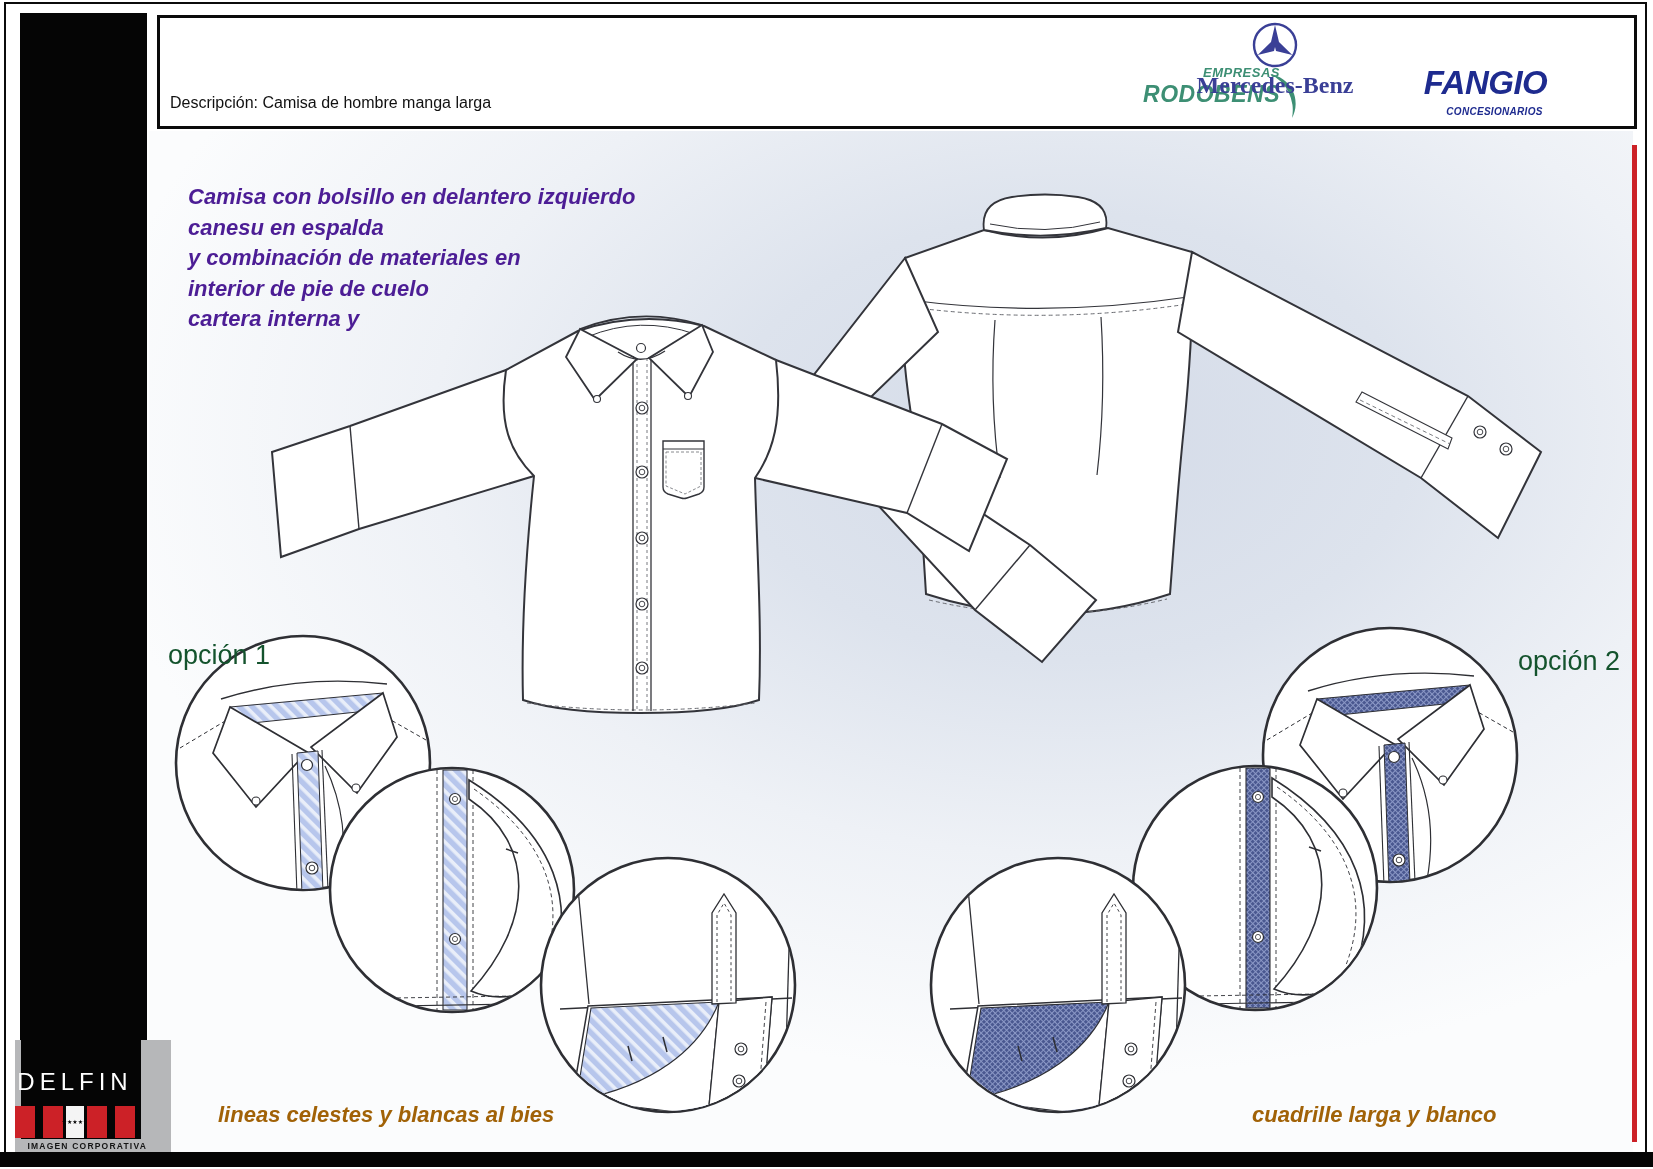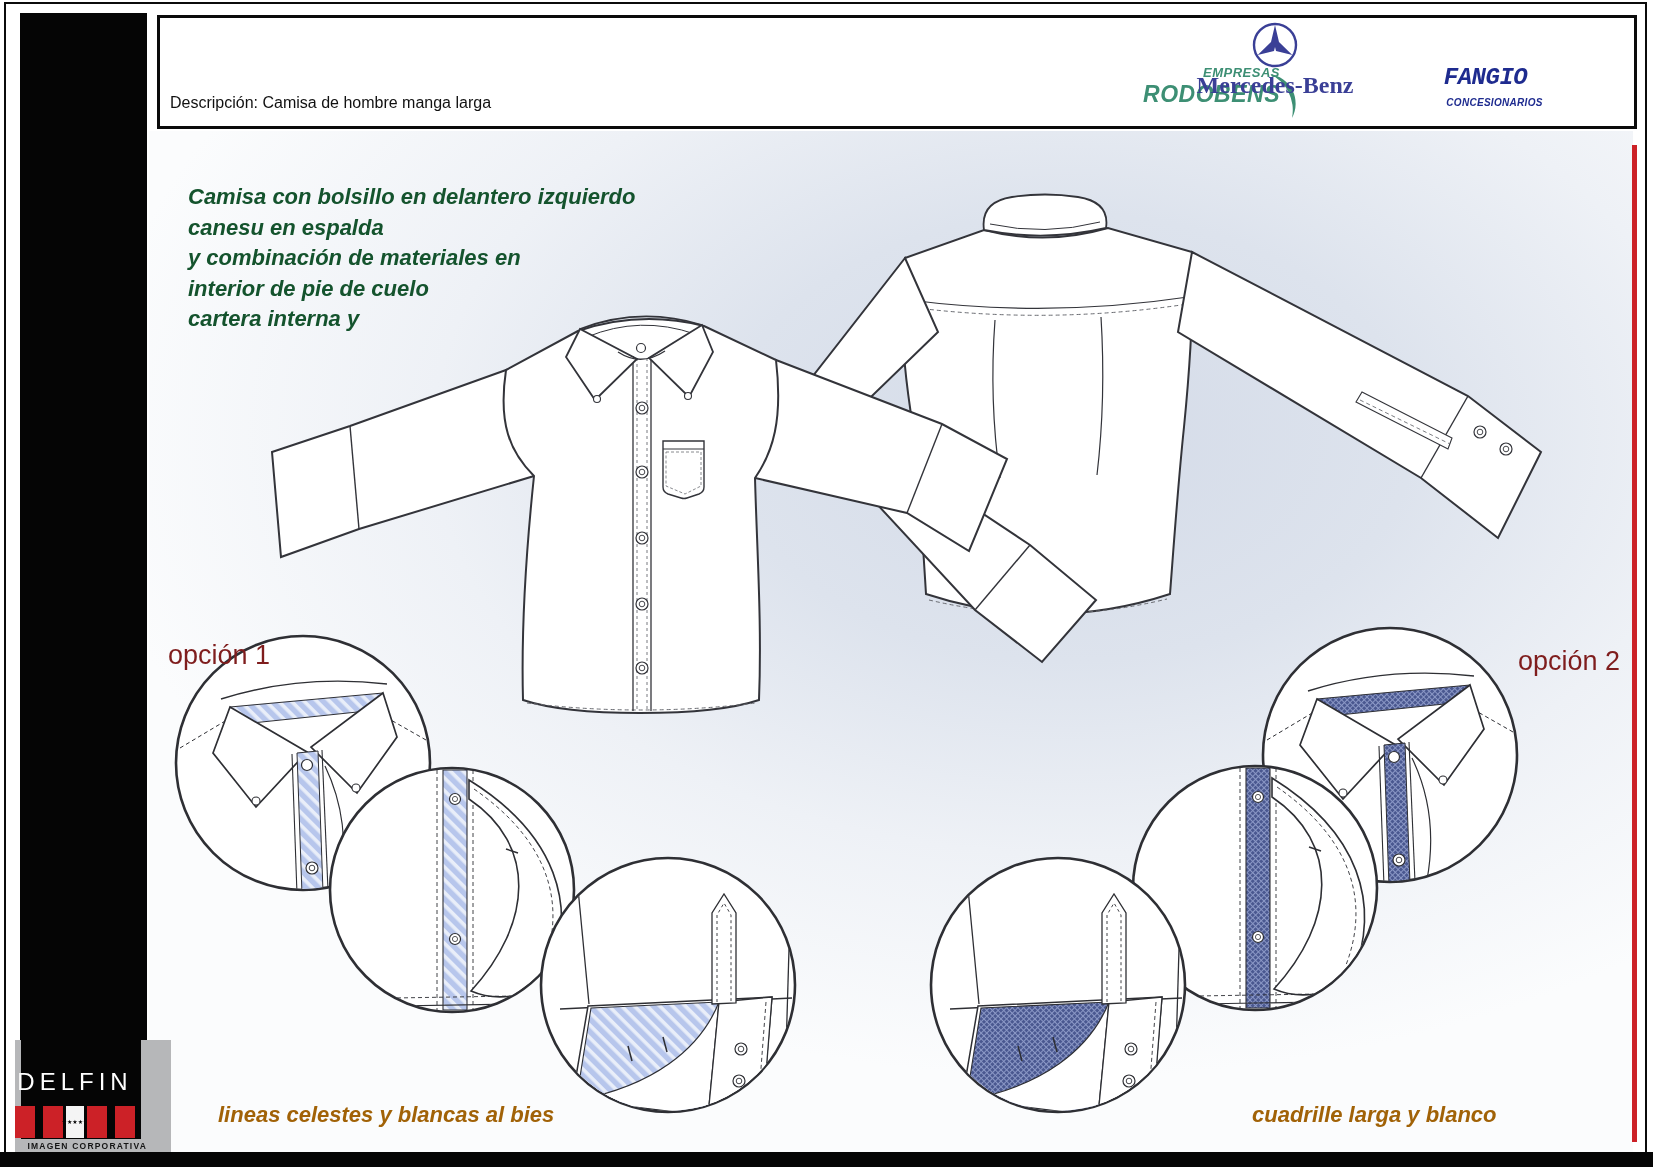--- a/index.html
+++ b/index.html
@@ -11,24 +11,24 @@
         background:radial-gradient(ellipse 980px 640px at 62% 30%, #d4dbe8 0%, #dde3ed 35%, #eef1f6 65%, #fbfcfd 100%);}
   .header-box{position:absolute;left:157px;top:15px;width:1480px;height:114px;background:#fff;border:3px solid #0b0b0b;box-sizing:border-box;}
   .desc-label{position:absolute;left:10px;top:76px;font-size:16px;color:#111;}
   .rodobens{position:absolute;left:800px;top:48px;width:320px;text-align:right;color:var(--rodobens-green,#3d8f74);font-style:italic;font-weight:bold;line-height:1;}
   .rodobens .l1{font-size:13px;letter-spacing:.5px;}
   .rodobens .l2{font-size:23px;margin-top:4px;letter-spacing:.5px;}
   .rodobens svg{position:absolute;right:-26px;top:2px;}
   .mercedes{position:absolute;left:1030px;top:0px;width:170px;text-align:center;color:var(--mercedes-blue,#3a3f96);font-weight:bold;}
   .mercedes .mb-text{font-family:"Liberation Serif",serif;font-size:24px;margin-top:-2px;}
   .fangio{position:absolute;left:1258px;top:48px;width:135px;text-align:center;color:var(--fangio-blue,#1e2b8f);font-style:italic;font-weight:bold;line-height:1;}
-  .fangio .f1{font-size:24px;letter-spacing:-.5px;font-family:Liberation Mono, monospace;}
+  .fangio .f1{font-size:33px;letter-spacing:-.5px;}
   .fangio .f2{font-size:10px;margin-top:8px;letter-spacing:.3px;margin-left:18px;}
-  .notes{position:absolute;left:188px;top:182px;font-size:22px;font-weight:bold;font-style:italic;line-height:30.5px;color:#14532d;}
-  .opt-label{position:absolute;font-size:27px;color:#7f1d1d;}
+  .notes{position:absolute;left:188px;top:182px;font-size:22px;font-weight:bold;font-style:italic;line-height:30.5px;color:#4c1d95;}
+  .opt-label{position:absolute;font-size:27px;color:#14532d;}
   .opt1-label{left:168px;top:640px;}
   .opt2-label{left:1518px;top:646px;}
   .caption{position:absolute;font-size:22px;font-weight:bold;font-style:italic;color:#a16207;}
   .caption1{left:218px;top:1102px;}
   .caption2{left:1252px;top:1102px;}
   .drawing{position:absolute;left:0;top:0;pointer-events:none;}
   .bottom-bar{position:absolute;left:0;top:1152px;width:1653px;height:15px;background:#050505;}
   
   .delfin{position:absolute;left:15px;top:1040px;width:156px;height:113px;background:#b6b7b9;}
   .delfin .black{position:absolute;left:6px;top:0;width:120px;height:99px;background:#050505;}

